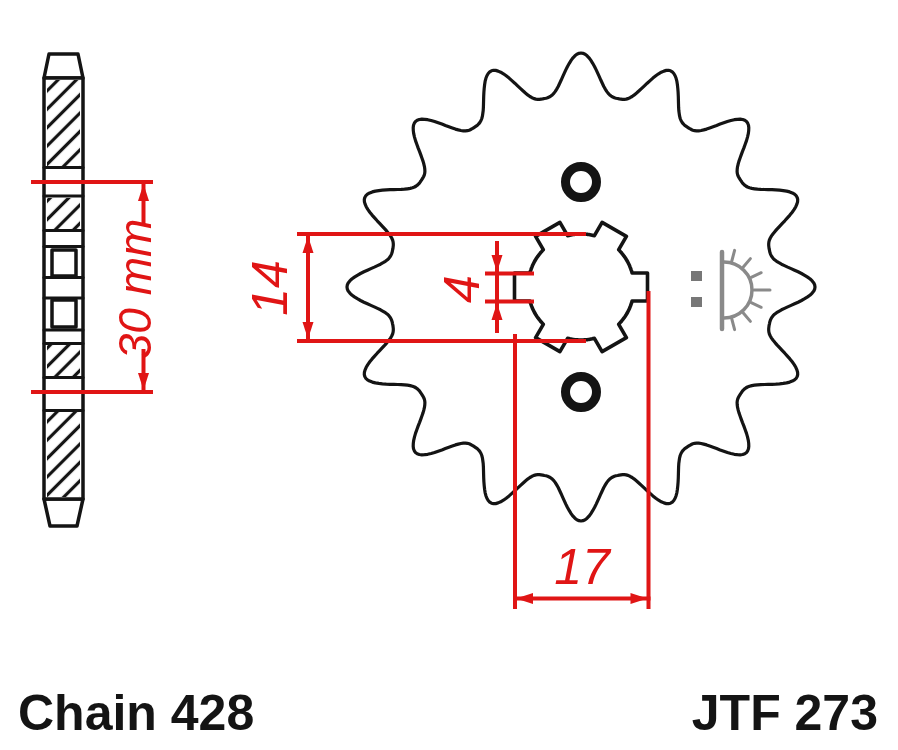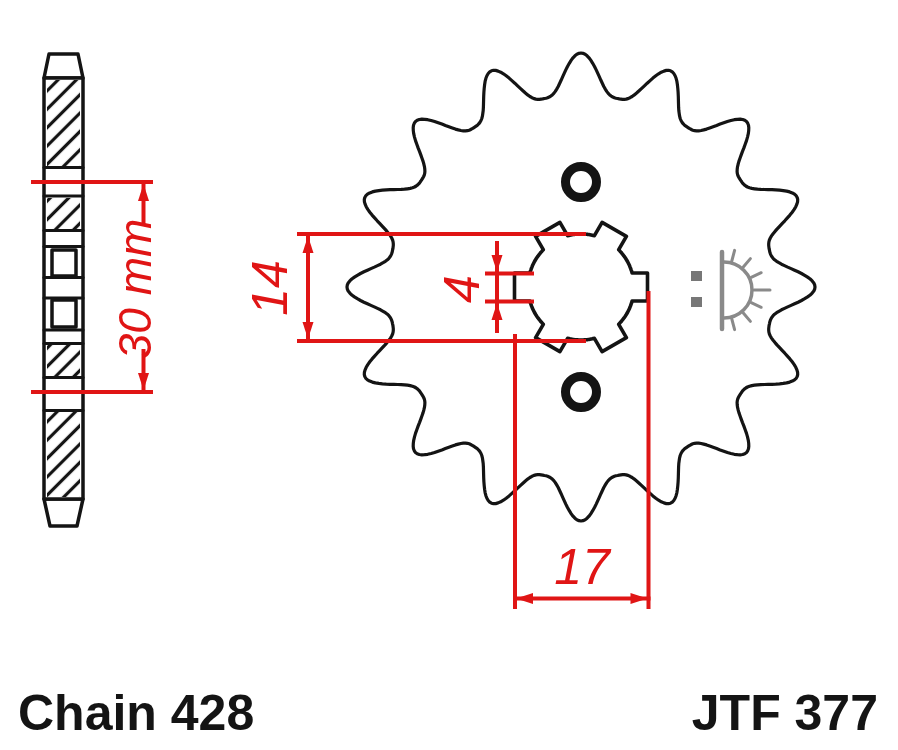--- a/index.html
+++ b/index.html
@@ -117,14 +117,14 @@
       <line class="red" x1="515" y1="336" x2="515" y2="607"></line>
       <line class="red" x1="648.5" y1="293" x2="648.5" y2="607"></line>
       <line class="red" x1="515" y1="598.5" x2="648.5" y2="598.5"></line>
       <polygon class="red-arrow" points="516,598.5 533,593 533,604"></polygon>
       <polygon class="red-arrow" points="647.5,598.5 630.5,593 630.5,604"></polygon>
       <text class="dim-label" x="582" y="567" dominant-baseline="central">17</text>
     </g>
   </svg>
 
   <div class="bottom-label left">Chain 428</div>
-  <div class="bottom-label right">JTF 377</div>
+  <div class="bottom-label right">JTF 273</div>
 </div>
 
 </body></html>

